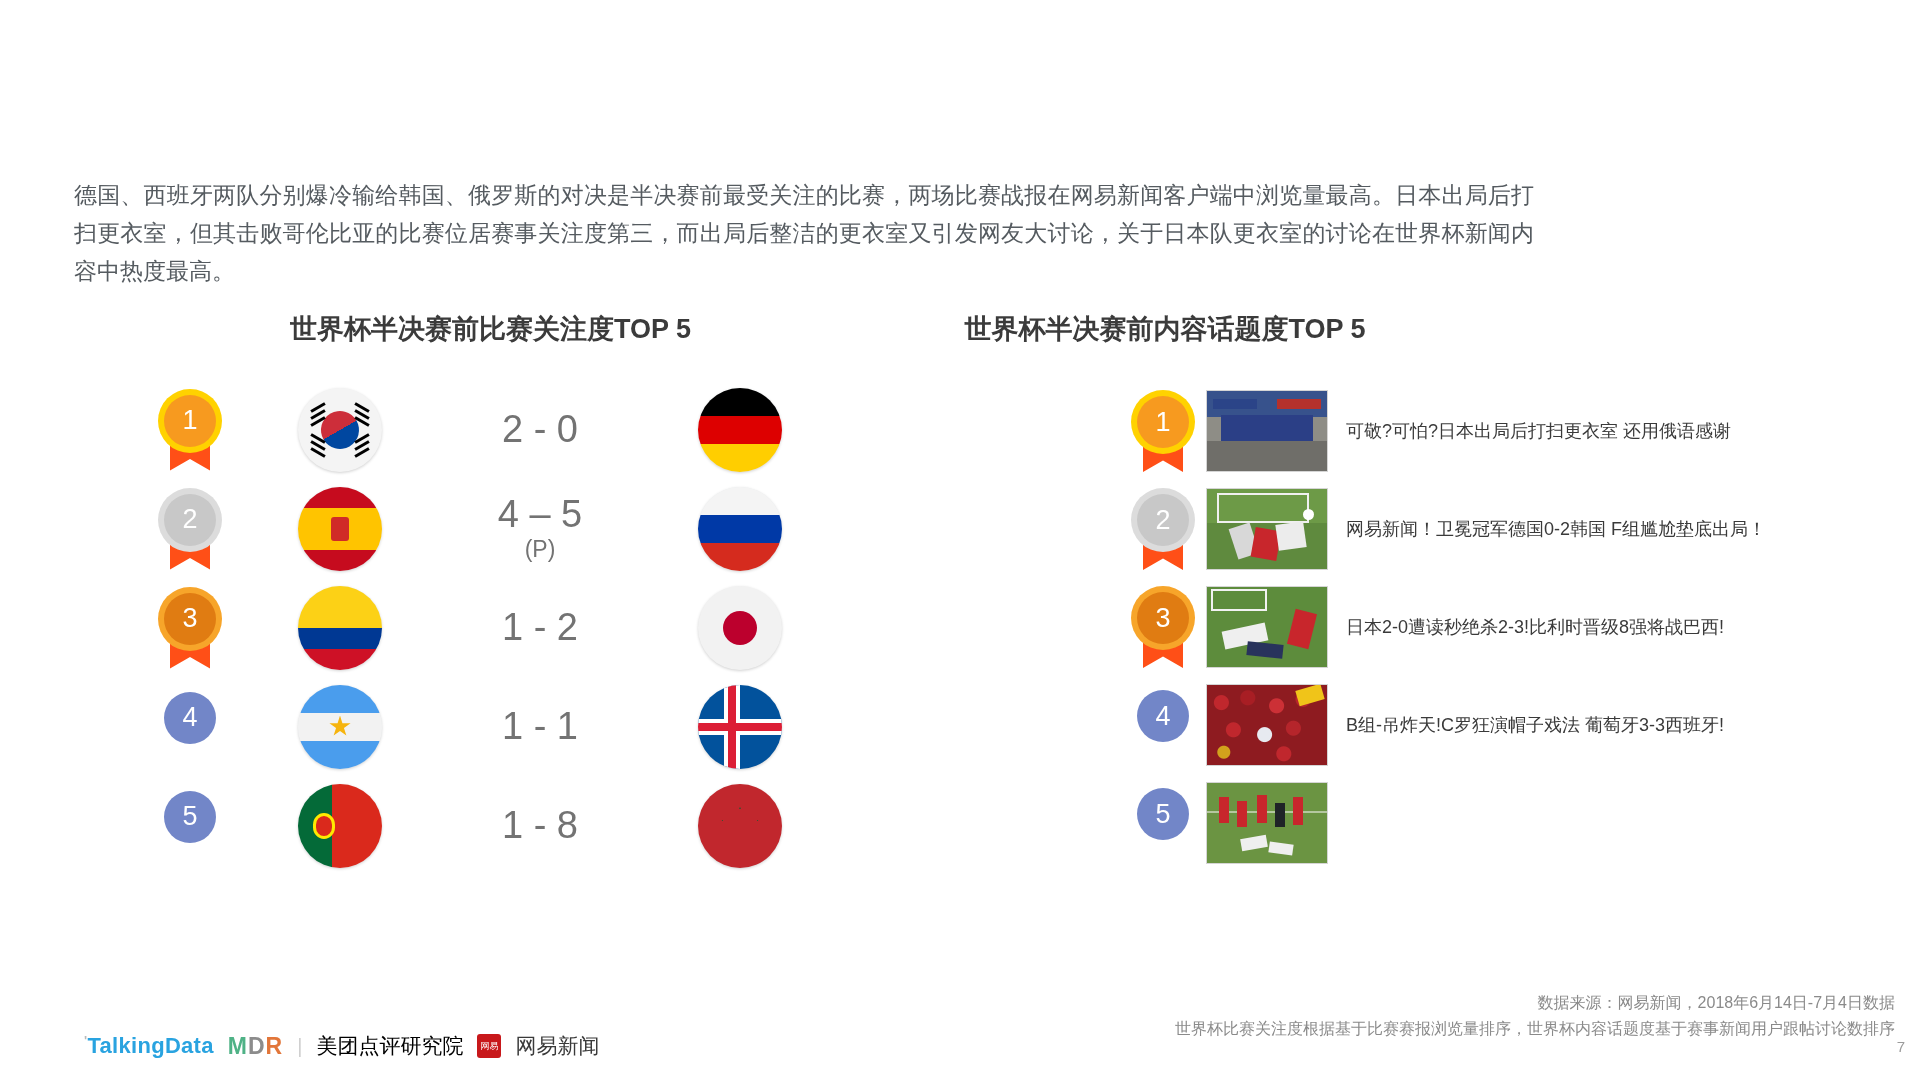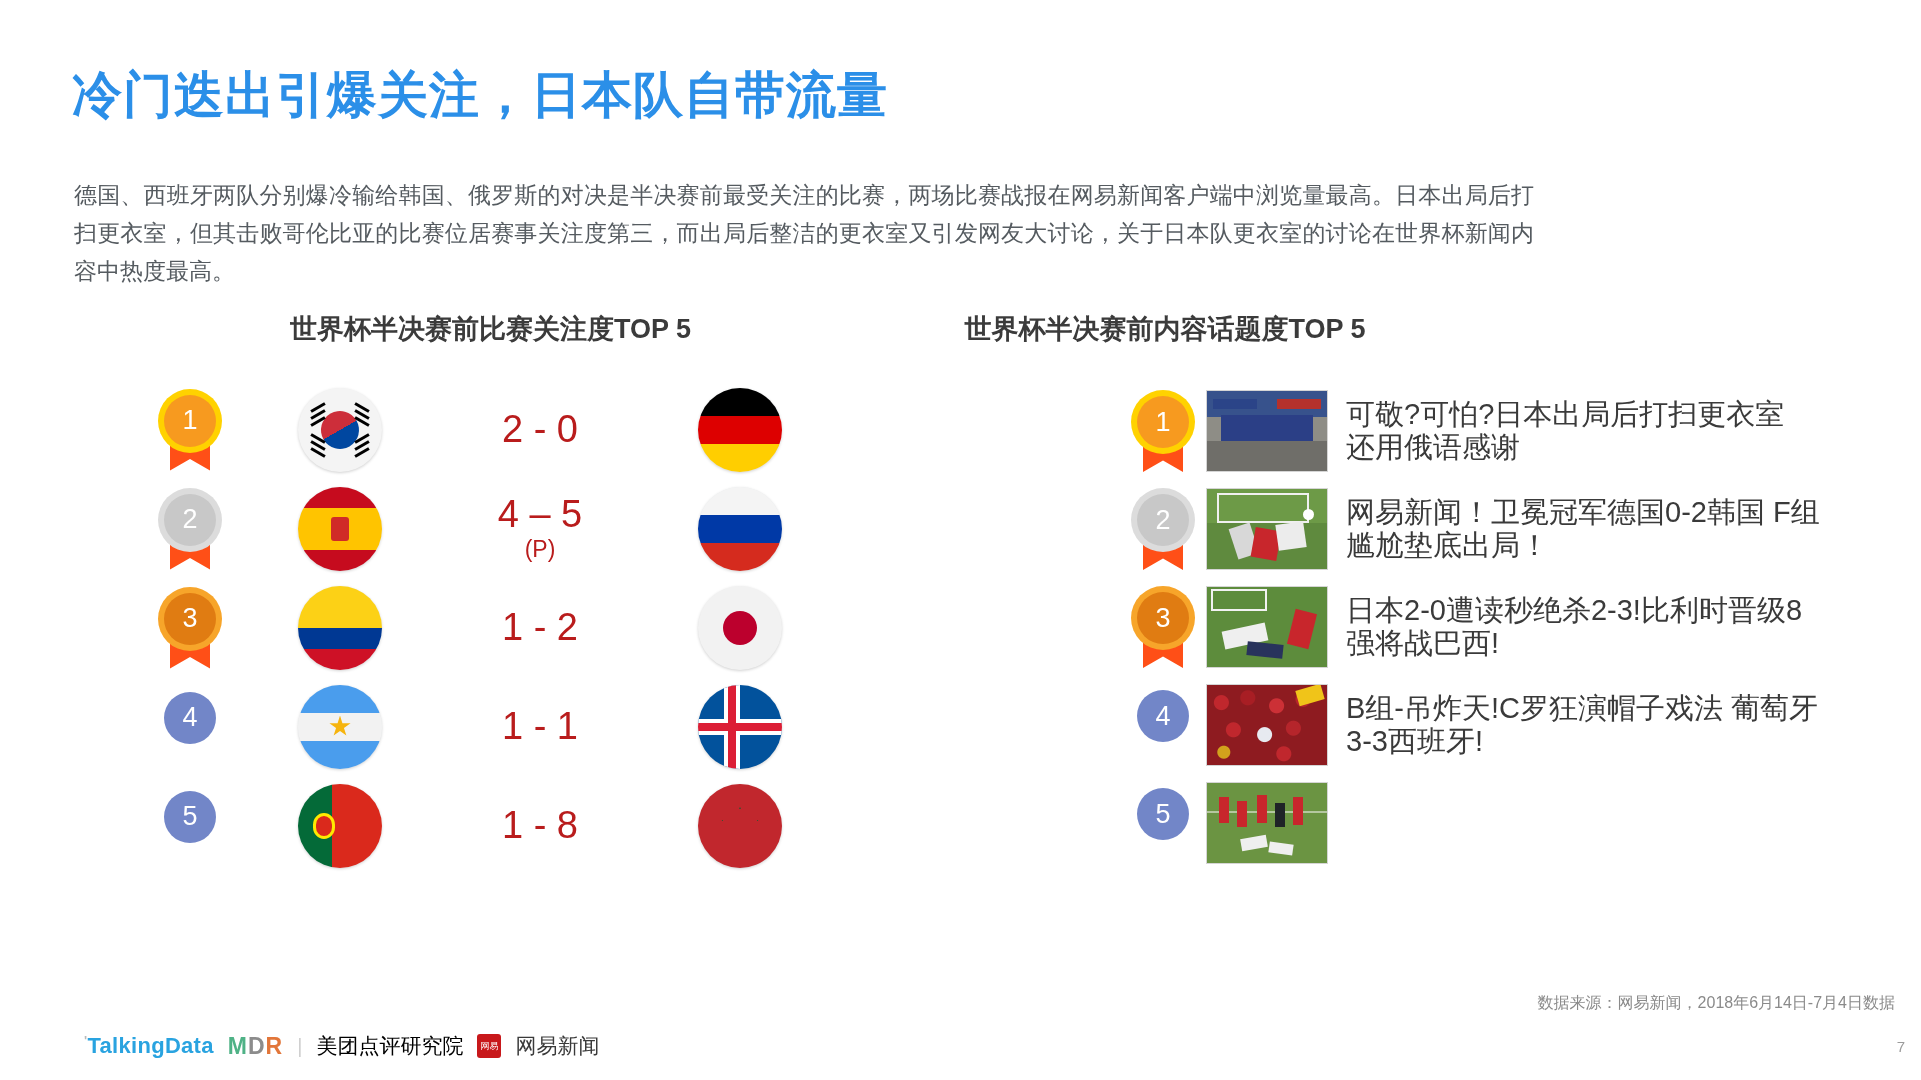--- a/index.html
+++ b/index.html
@@ -84,21 +84,21 @@
     overflow: hidden; position: relative;
     background: #eceff1;
     box-shadow: 0 1px 3px rgba(0,0,0,.18);
     flex: 0 0 84px;
   }
   .flag-cell { width: 180px; display:flex; justify-content:center; }
   .score {
     width: 220px;
     text-align: center;
     font-size: 38px;
-    color: #b91c1c;
+    color: #737373;
     line-height: 1.05;
   }
   .score .sub { display:block; font-size: 23px; margin-top: 2px; }
 
   
   .f-stripes-h { position:absolute; inset:0; display:flex; flex-direction:column; }
   .f-stripes-h > i { display:block; width:100%; }
   .f-stripes-v { position:absolute; inset:0; display:flex; }
   .f-stripes-v > i { display:block; height:100%; }
 
@@ -131,21 +131,21 @@
   .topic-row { display:flex; align-items:center; height: 98px; }
   .topic-row .badge-cell { width: 86px; display:flex; justify-content:center; }
   .thumb {
     width: 122px; height: 82px; flex: 0 0 122px;
     border: 1px solid #d5d5d5;
     position: relative; overflow: hidden;
     background:#6a7a58;
   }
   .topic-text {
     margin-left: 18px;
-    font-size: 29px;
+    font-size: 18px;
     line-height: 33px;
     color: #3a3a3a;
     width: 475px;
   }
 
   
   .source {
     position:absolute; right: 26px; top: 990px;
     text-align: right;
     font-size: 16px; line-height: 26px; color: #8a8a8a;
@@ -163,21 +163,20 @@
     display:inline-block; width:24px; height:24px; background:#c8181b;
     color:#fff; font-size:9px; line-height:24px; text-align:center; border-radius:3px;
   }
   .logo-netease { font-size: 21px; color:#3a3a3a; }
 </style>
 </head>
 <body>
 
 <div class="slide">
 
-  <div class="title">冷门迭出引爆关注，日本队自带流量</div>
   <div class="lede">德国、西班牙两队分别爆冷输给韩国、俄罗斯的对决是半决赛前最受关注的比赛，两场比赛战报在网易新闻客户端中浏览量最高。日本出局后打扫更衣室，但其击败哥伦比亚的比赛位居赛事关注度第三，而出局后整洁的更衣室又引发网友大讨论，关于日本队更衣室的讨论在世界杯新闻内容中热度最高。</div>
 
   <div class="col-head left">世界杯半决赛前比赛关注度TOP 5</div>
   <div class="col-head right">世界杯半决赛前内容话题度TOP 5</div>
 
   <div class="match-list">
 
     <div class="match-row">
       <div class="badge-cell">
         <div class="badge gold">
@@ -419,20 +418,21 @@
         <div style="position:absolute;left:68px;top:20px;width:10px;height:24px;background:#1f2327"></div>
         <div style="position:absolute;left:86px;top:14px;width:10px;height:28px;background:#c8262c"></div>
         <div style="position:absolute;left:34px;top:54px;width:26px;height:12px;background:#efefef;transform:rotate(-10deg)"></div>
         <div style="position:absolute;left:62px;top:60px;width:24px;height:11px;background:#efefef;transform:rotate(8deg)"></div>
       </div>
     </div>
   </div>
 
   <div class="source">
     <div>数据来源：网易新闻，2018年6月14日-7月4日数据</div>
+    <div>世界杯比赛关注度根据基于比赛赛报浏览量排序，世界杯内容话题度基于赛事新闻用户跟帖讨论数排序</div>
   </div>
   <div class="page-no">7</div>
 
   <div class="logos">
     <span class="logo-td"><span class="tick">'</span><span>TalkingData</span></span>
     <span class="logo-mdr"><span class="m">M</span><span class="d">D</span><span class="r">R</span></span>
     <span class="logo-sep">|</span>
     <span class="logo-mt">美团点评研究院</span>
     <span class="logo-netease-mark">网易</span>
     <span class="logo-netease">网易新闻</span>

